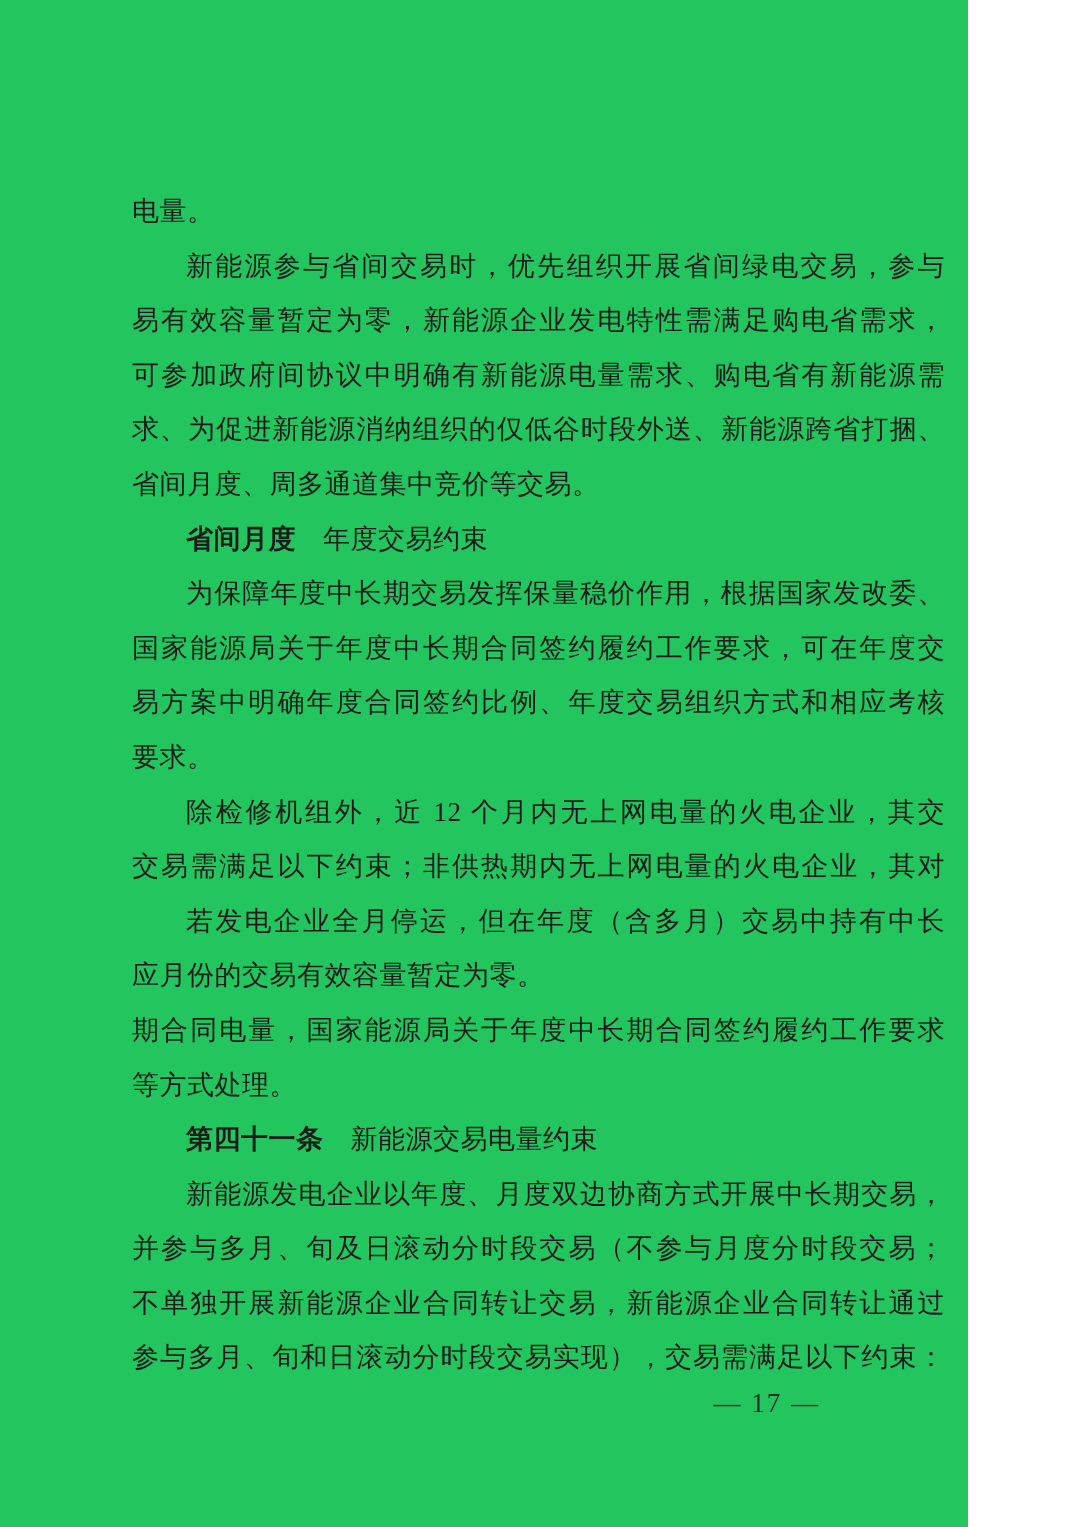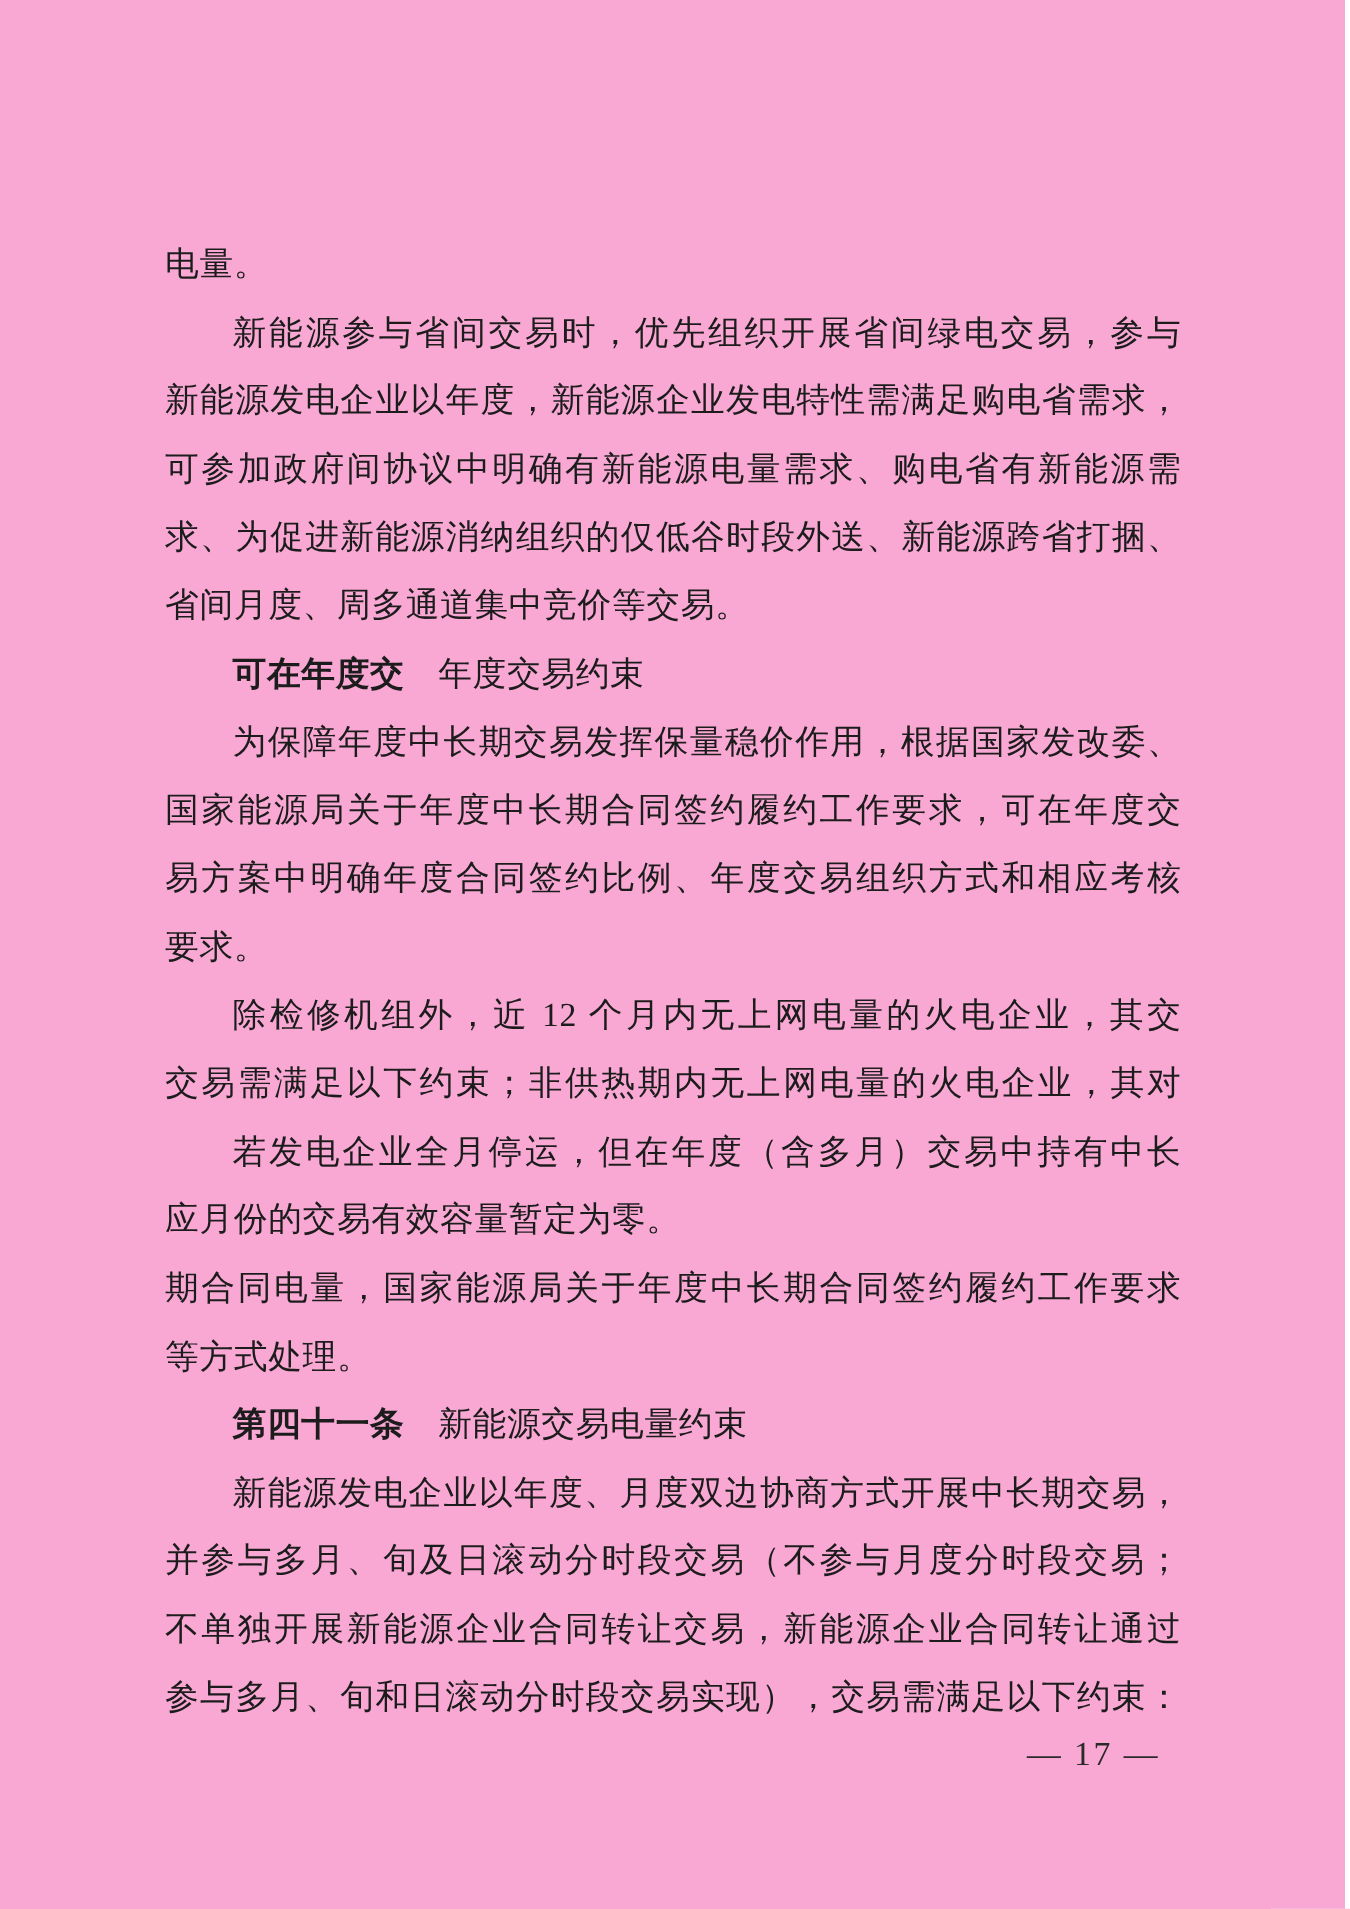--- a/index.html
+++ b/index.html
@@ -9,23 +9,23 @@
   body {
     width: 1080px;
     height: 1527px;
     position: relative;
     font-family: "Liberation Serif", "DejaVu Serif", serif;
   }
   .page {
     position: absolute;
     left: 0;
     top: 0;
-    width: 1076px;
+    width: 968px;
     height: 1527px;
-    background: #f9a8d4;
+    background: #22c55e;
     overflow: hidden;
   }
   .text-block {
     position: absolute;
     left: 132px;
     top: 184px;
     width: 813px;
   }
   .line {
     font-size: 27px;
@@ -59,25 +59,25 @@
     letter-spacing: 2px;
   }
 </style>
 </head>
 <body>
 
 <div class="page">
   <main class="text-block" id="text-block">
       <div class="line"><span class="seg">电量。</span></div>
       <div class="line justify indent-2"><span class="seg">新能源参与省间交易时，优先组织开展省间绿电交易，参与</span></div>
-      <div class="line justify"><span class="seg">新能源发电企业以年度，新能源企业发电特性需满足购电省需求，</span></div>
+      <div class="line justify"><span class="seg">易有效容量暂定为零，新能源企业发电特性需满足购电省需求，</span></div>
       <div class="line justify"><span class="seg">可参加政府间协议中明确有新能源电量需求、购电省有新能源需</span></div>
       <div class="line justify"><span class="seg">求、为促进新能源消纳组织的仅低谷时段外送、新能源跨省打捆、</span></div>
       <div class="line"><span class="seg">省间月度、周多通道集中竞价等交易。</span></div>
-      <div class="line indent-2"><span class="seg bold">可在年度交</span><span class="seg gap">年度交易约束</span></div>
+      <div class="line indent-2"><span class="seg bold">省间月度</span><span class="seg gap">年度交易约束</span></div>
       <div class="line justify indent-2"><span class="seg">为保障年度中长期交易发挥保量稳价作用，根据国家发改委、</span></div>
       <div class="line justify"><span class="seg">国家能源局关于年度中长期合同签约履约工作要求，可在年度交</span></div>
       <div class="line justify"><span class="seg">易方案中明确年度合同签约比例、年度交易组织方式和相应考核</span></div>
       <div class="line"><span class="seg">要求。</span></div>
       <div class="line justify indent-2"><span class="seg">除检修机组外，近 12 个月内无上网电量的火电企业，其交</span></div>
       <div class="line justify"><span class="seg">交易需满足以下约束；非供热期内无上网电量的火电企业，其对</span></div>
       <div class="line justify indent-2"><span class="seg">若发电企业全月停运，但在年度（含多月）交易中持有中长</span></div>
       <div class="line"><span class="seg">应月份的交易有效容量暂定为零。</span></div>
       <div class="line justify"><span class="seg">期合同电量，国家能源局关于年度中长期合同签约履约工作要求</span></div>
       <div class="line"><span class="seg">等方式处理。</span></div>

